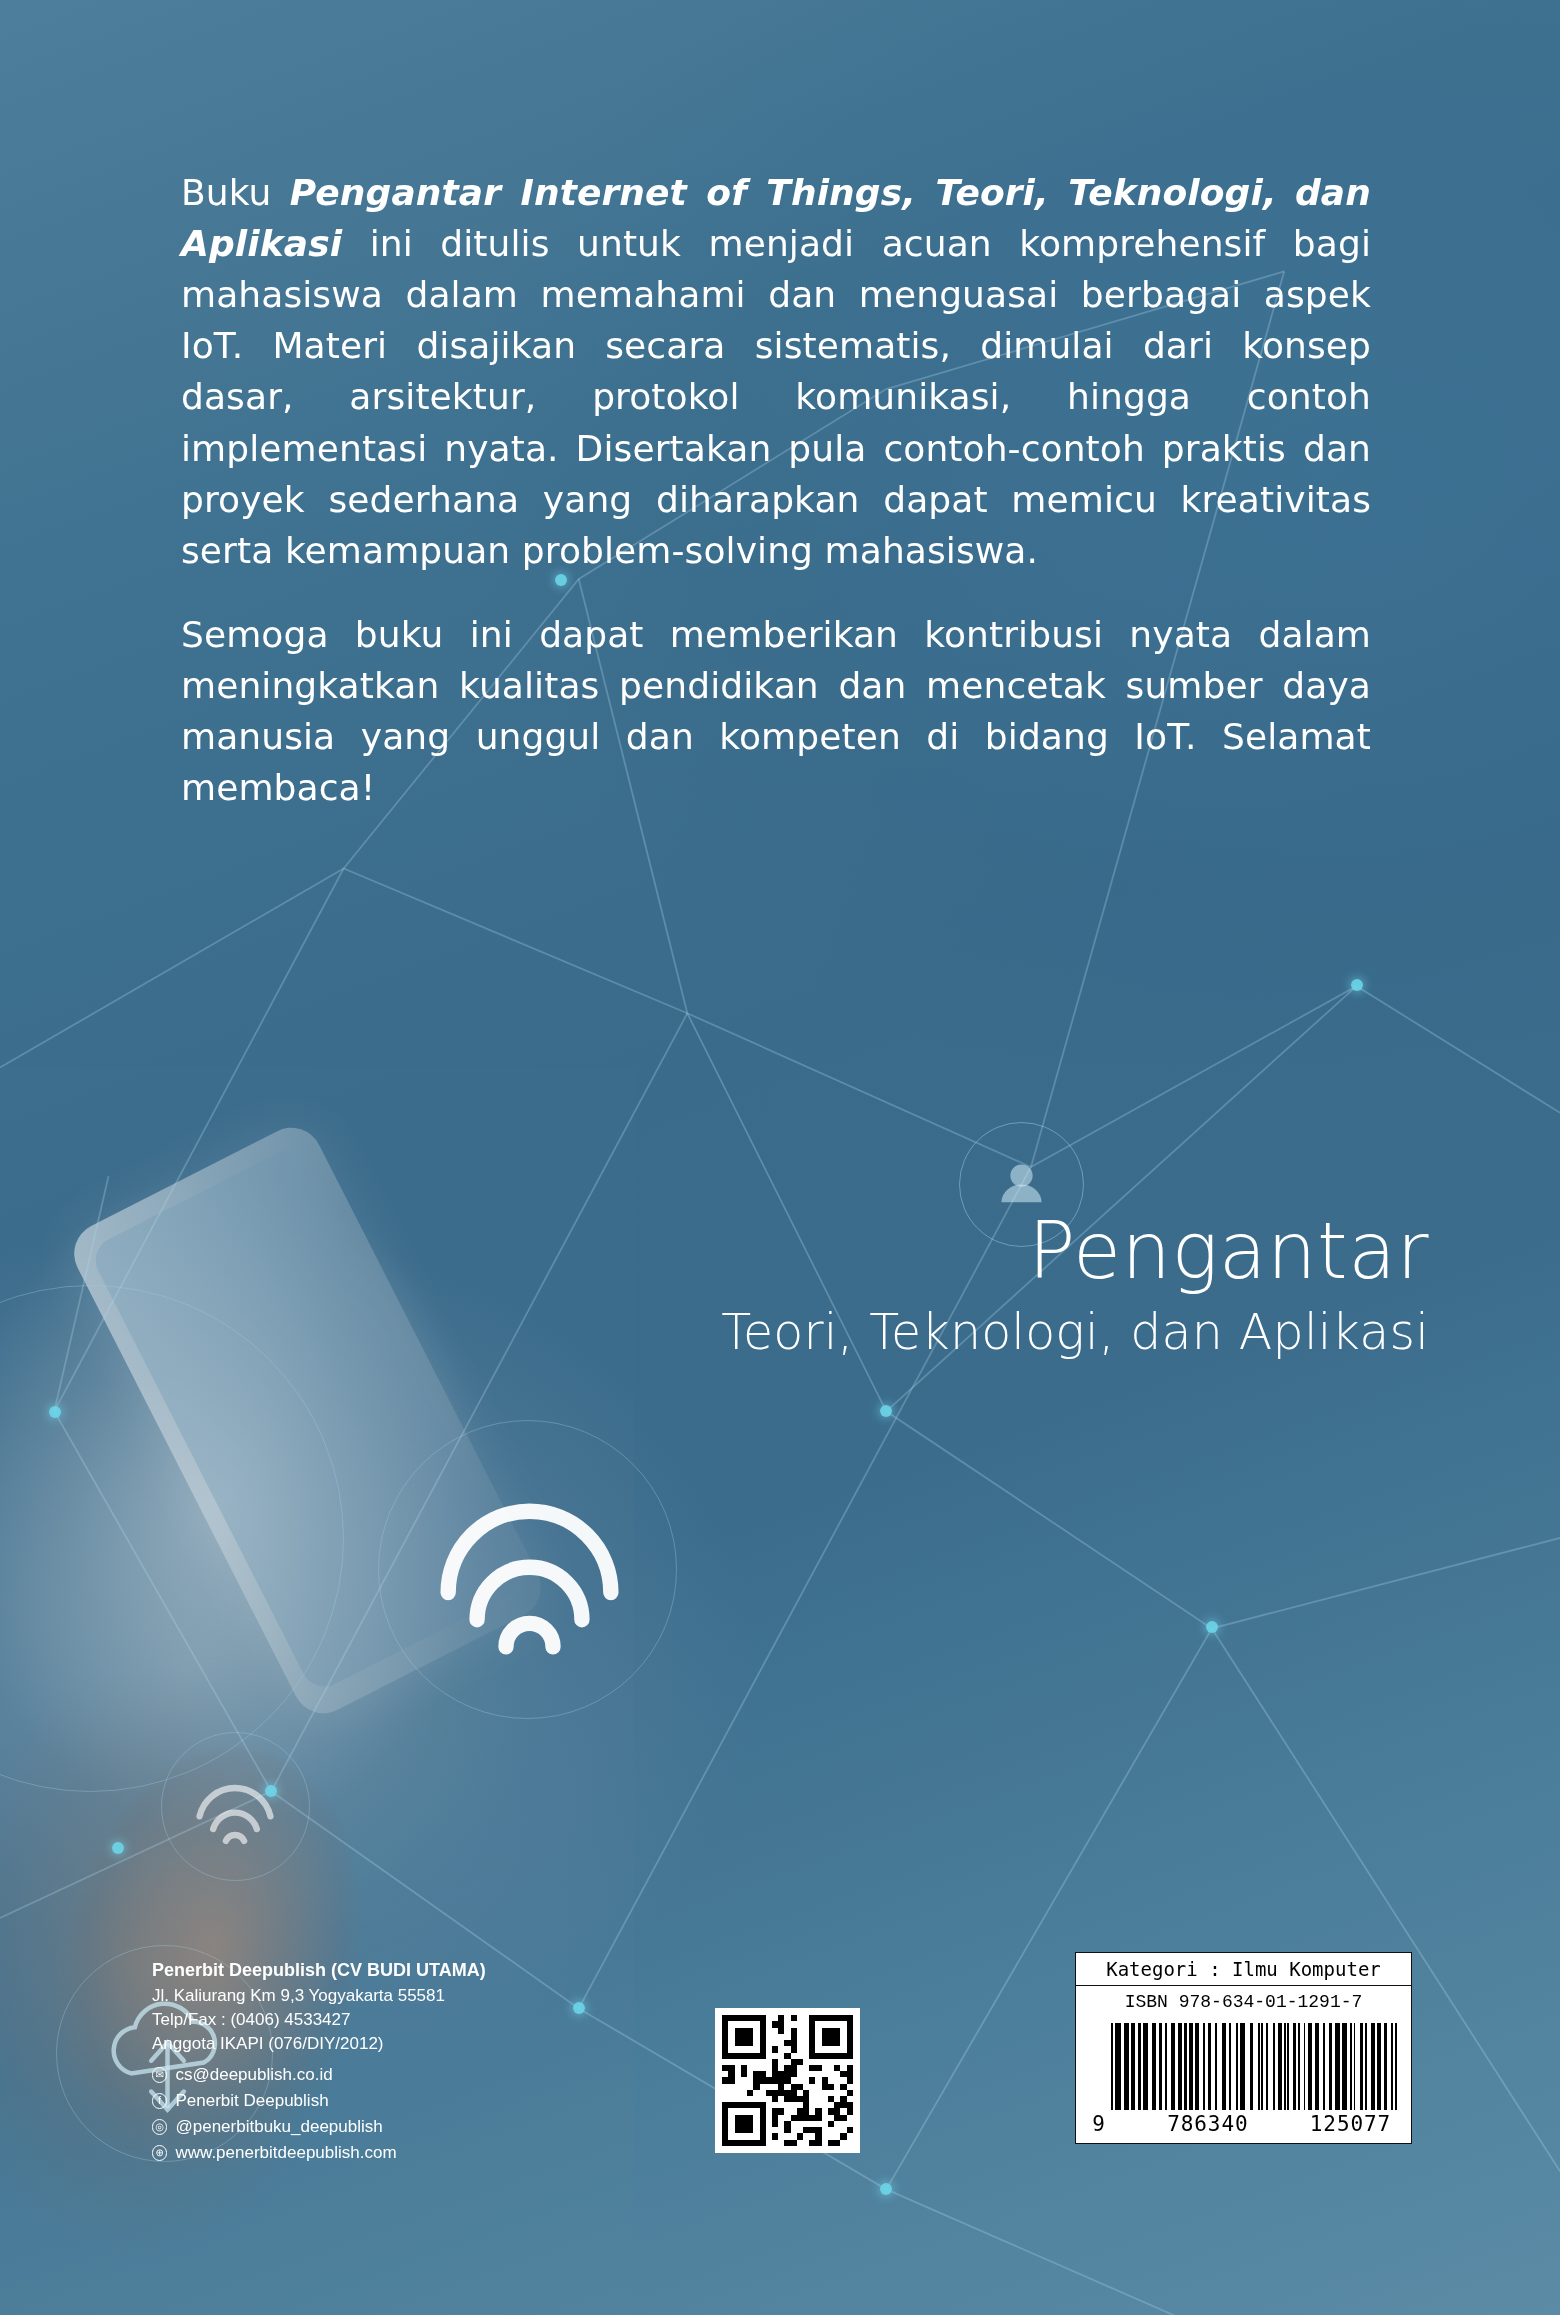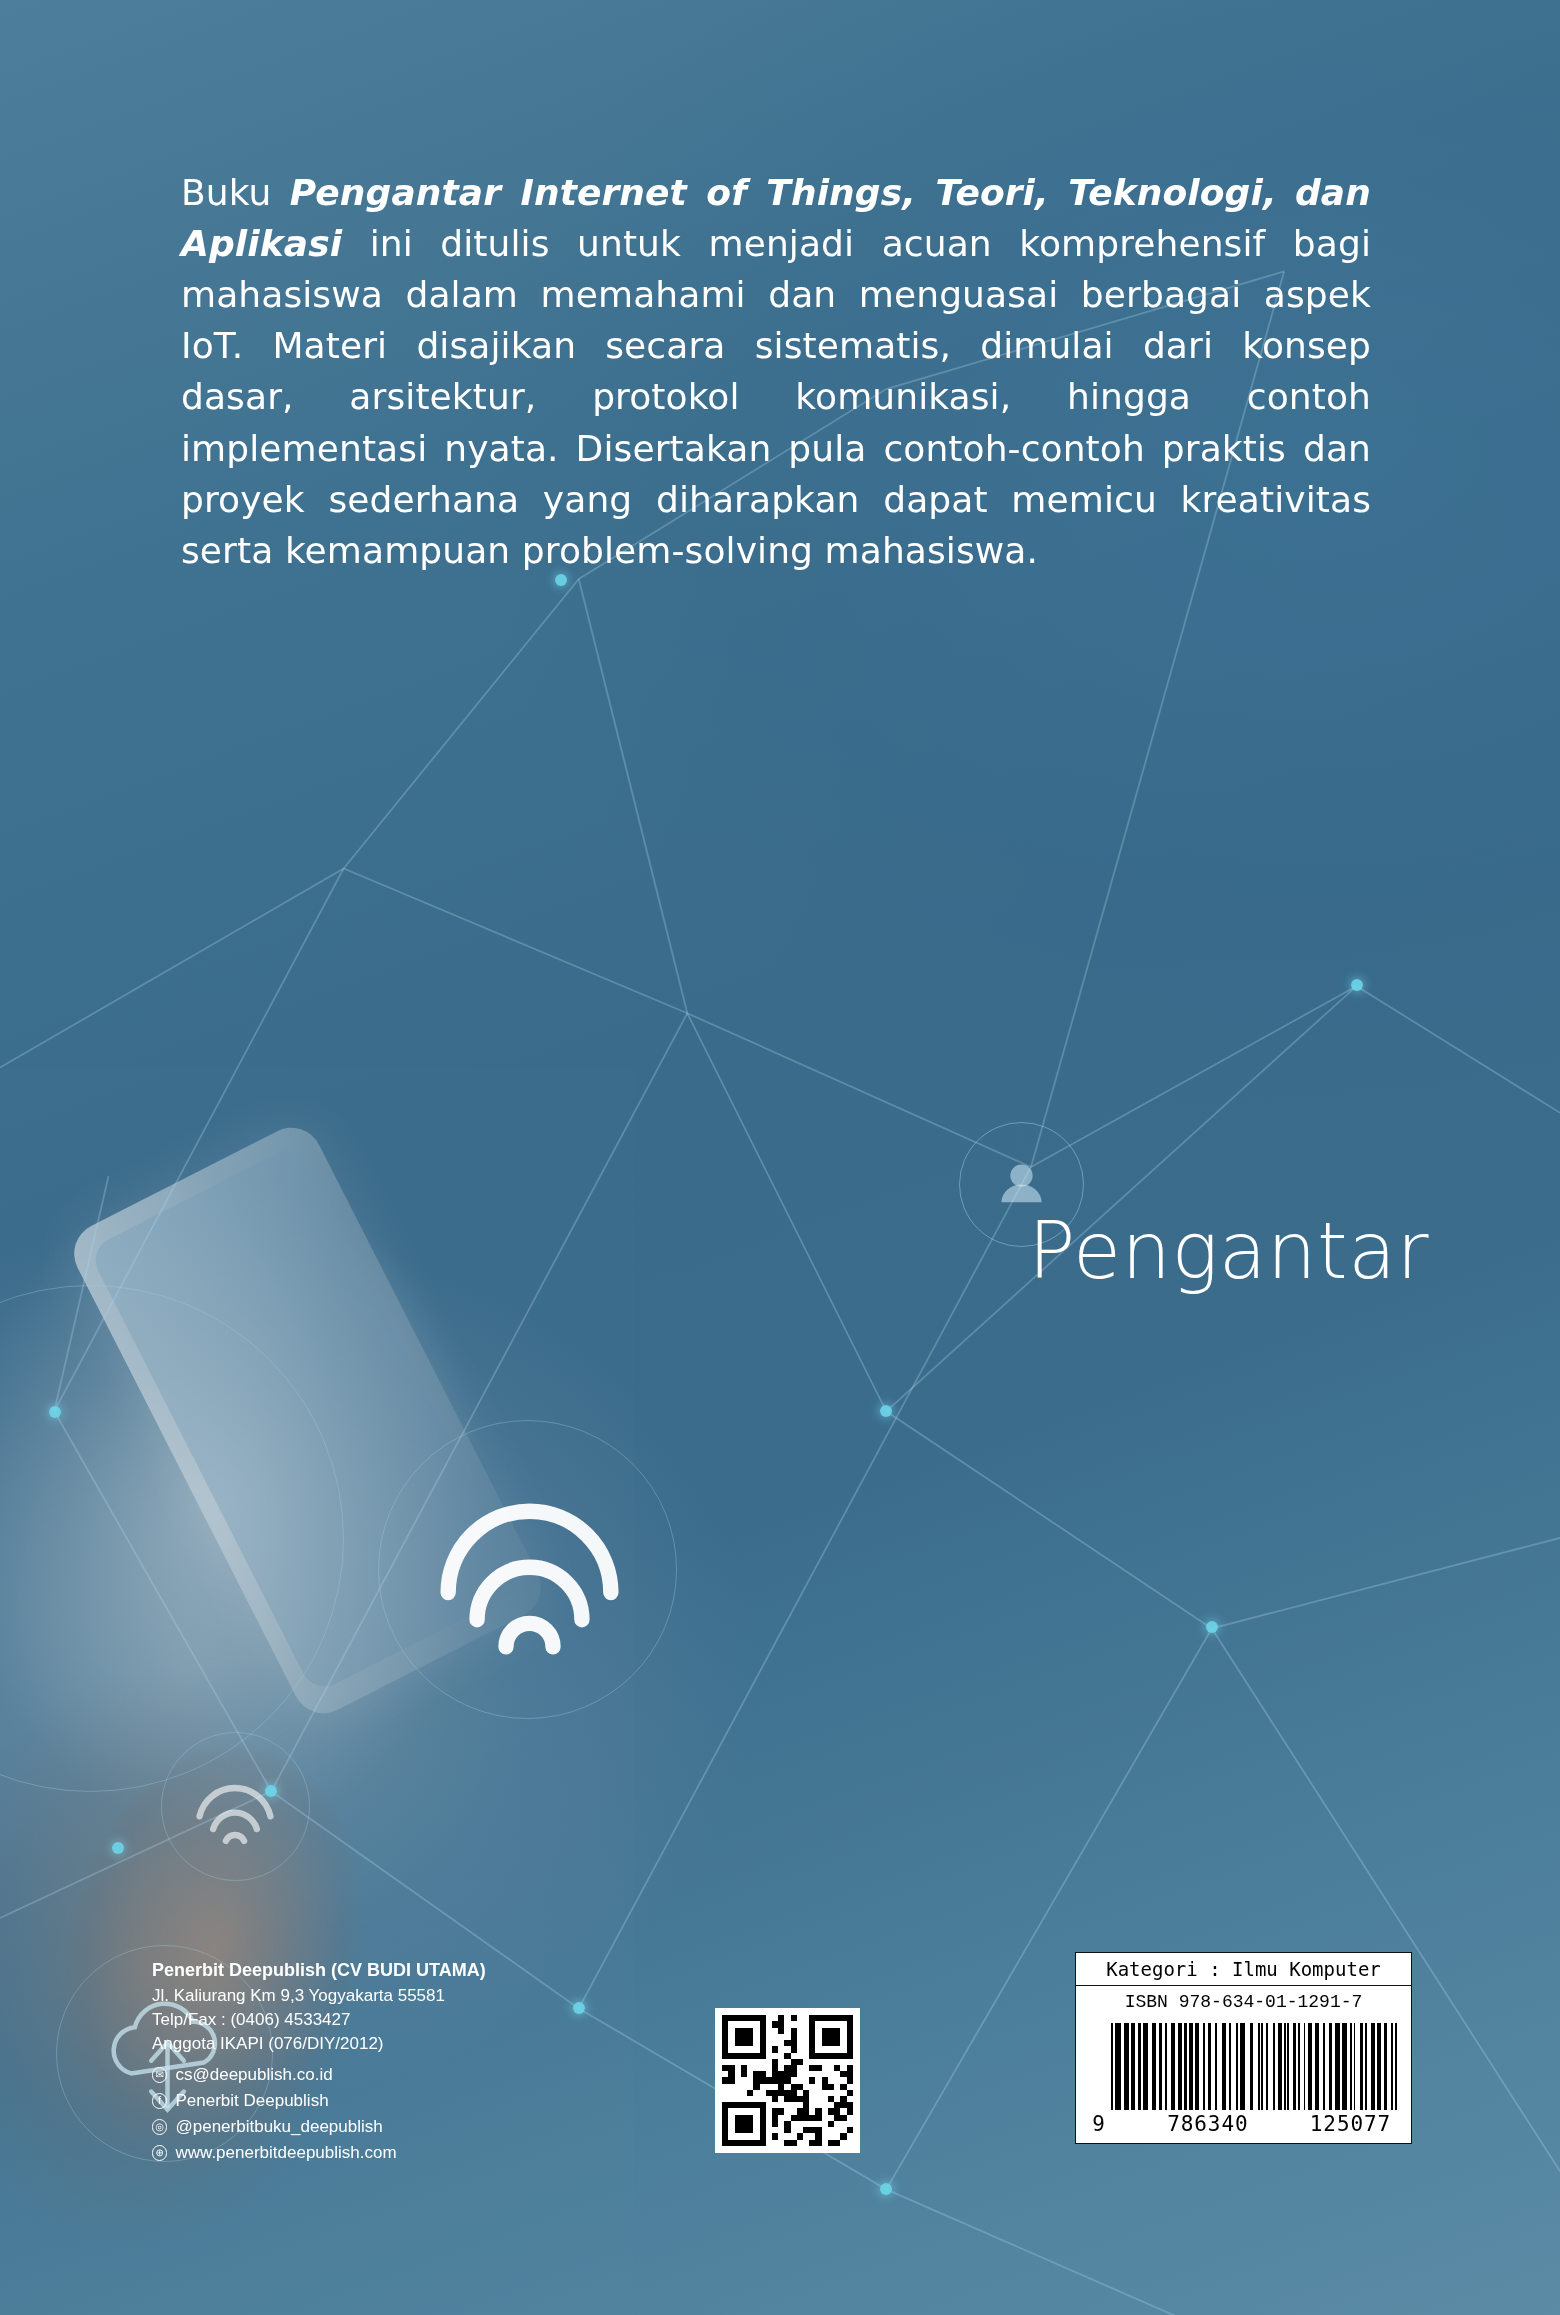--- a/index.html
+++ b/index.html
@@ -331,24 +331,26 @@
     <div class="node-dot" style="left:265px; top:1785px;"></div>
     <div class="node-dot" style="left:1351px; top:979px;"></div>
     <div class="node-dot" style="left:1206px; top:1621px;"></div>
     <div class="node-dot" style="left:573px; top:2002px;"></div>
     <div class="node-dot" style="left:880px; top:2183px;"></div>
     <div class="node-dot" style="left:880px; top:1405px;"></div>
   </div>
 
   <div class="blurb">
     <p><span>Buku </span><span class="bi">Pengantar Internet of Things, Teori, Teknologi,</span> <span class="bi">dan Aplikasi</span><span> ini ditulis untuk menjadi acuan komprehensif bagi mahasiswa dalam memahami dan menguasai berbagai aspek IoT. Materi disajikan secara sistematis, dimulai dari konsep dasar, arsitektur, protokol komunikasi, hingga contoh implementasi nyata. Disertakan pula contoh-contoh praktis dan proyek sederhana yang diharapkan dapat memicu kreativitas serta kemampuan problem-solving mahasiswa.</span></p>
+    <p>Semoga buku ini dapat memberikan kontribusi nyata dalam meningkatkan kualitas pendidikan dan mencetak sumber daya manusia yang unggul dan kompeten di bidang IoT. Selamat membaca!</p>
   </div>
 
   <div class="title-block">
     <div class="t-pengantar">Pengantar</div>
+    <div class="t-sub">Teori, Teknologi, dan Aplikasi</div>
   </div>
 
   <div class="publisher">
     <div class="pname">Penerbit Deepublish (CV BUDI UTAMA)</div>
     <div>Jl. Kaliurang Km 9,3 Yogyakarta 55581</div>
     <div>Telp/Fax : (0406) 4533427</div>
     <div>Anggota IKAPI (076/DIY/2012)</div>
 
     <div class="contact-list">
       <div class="contact-row">

